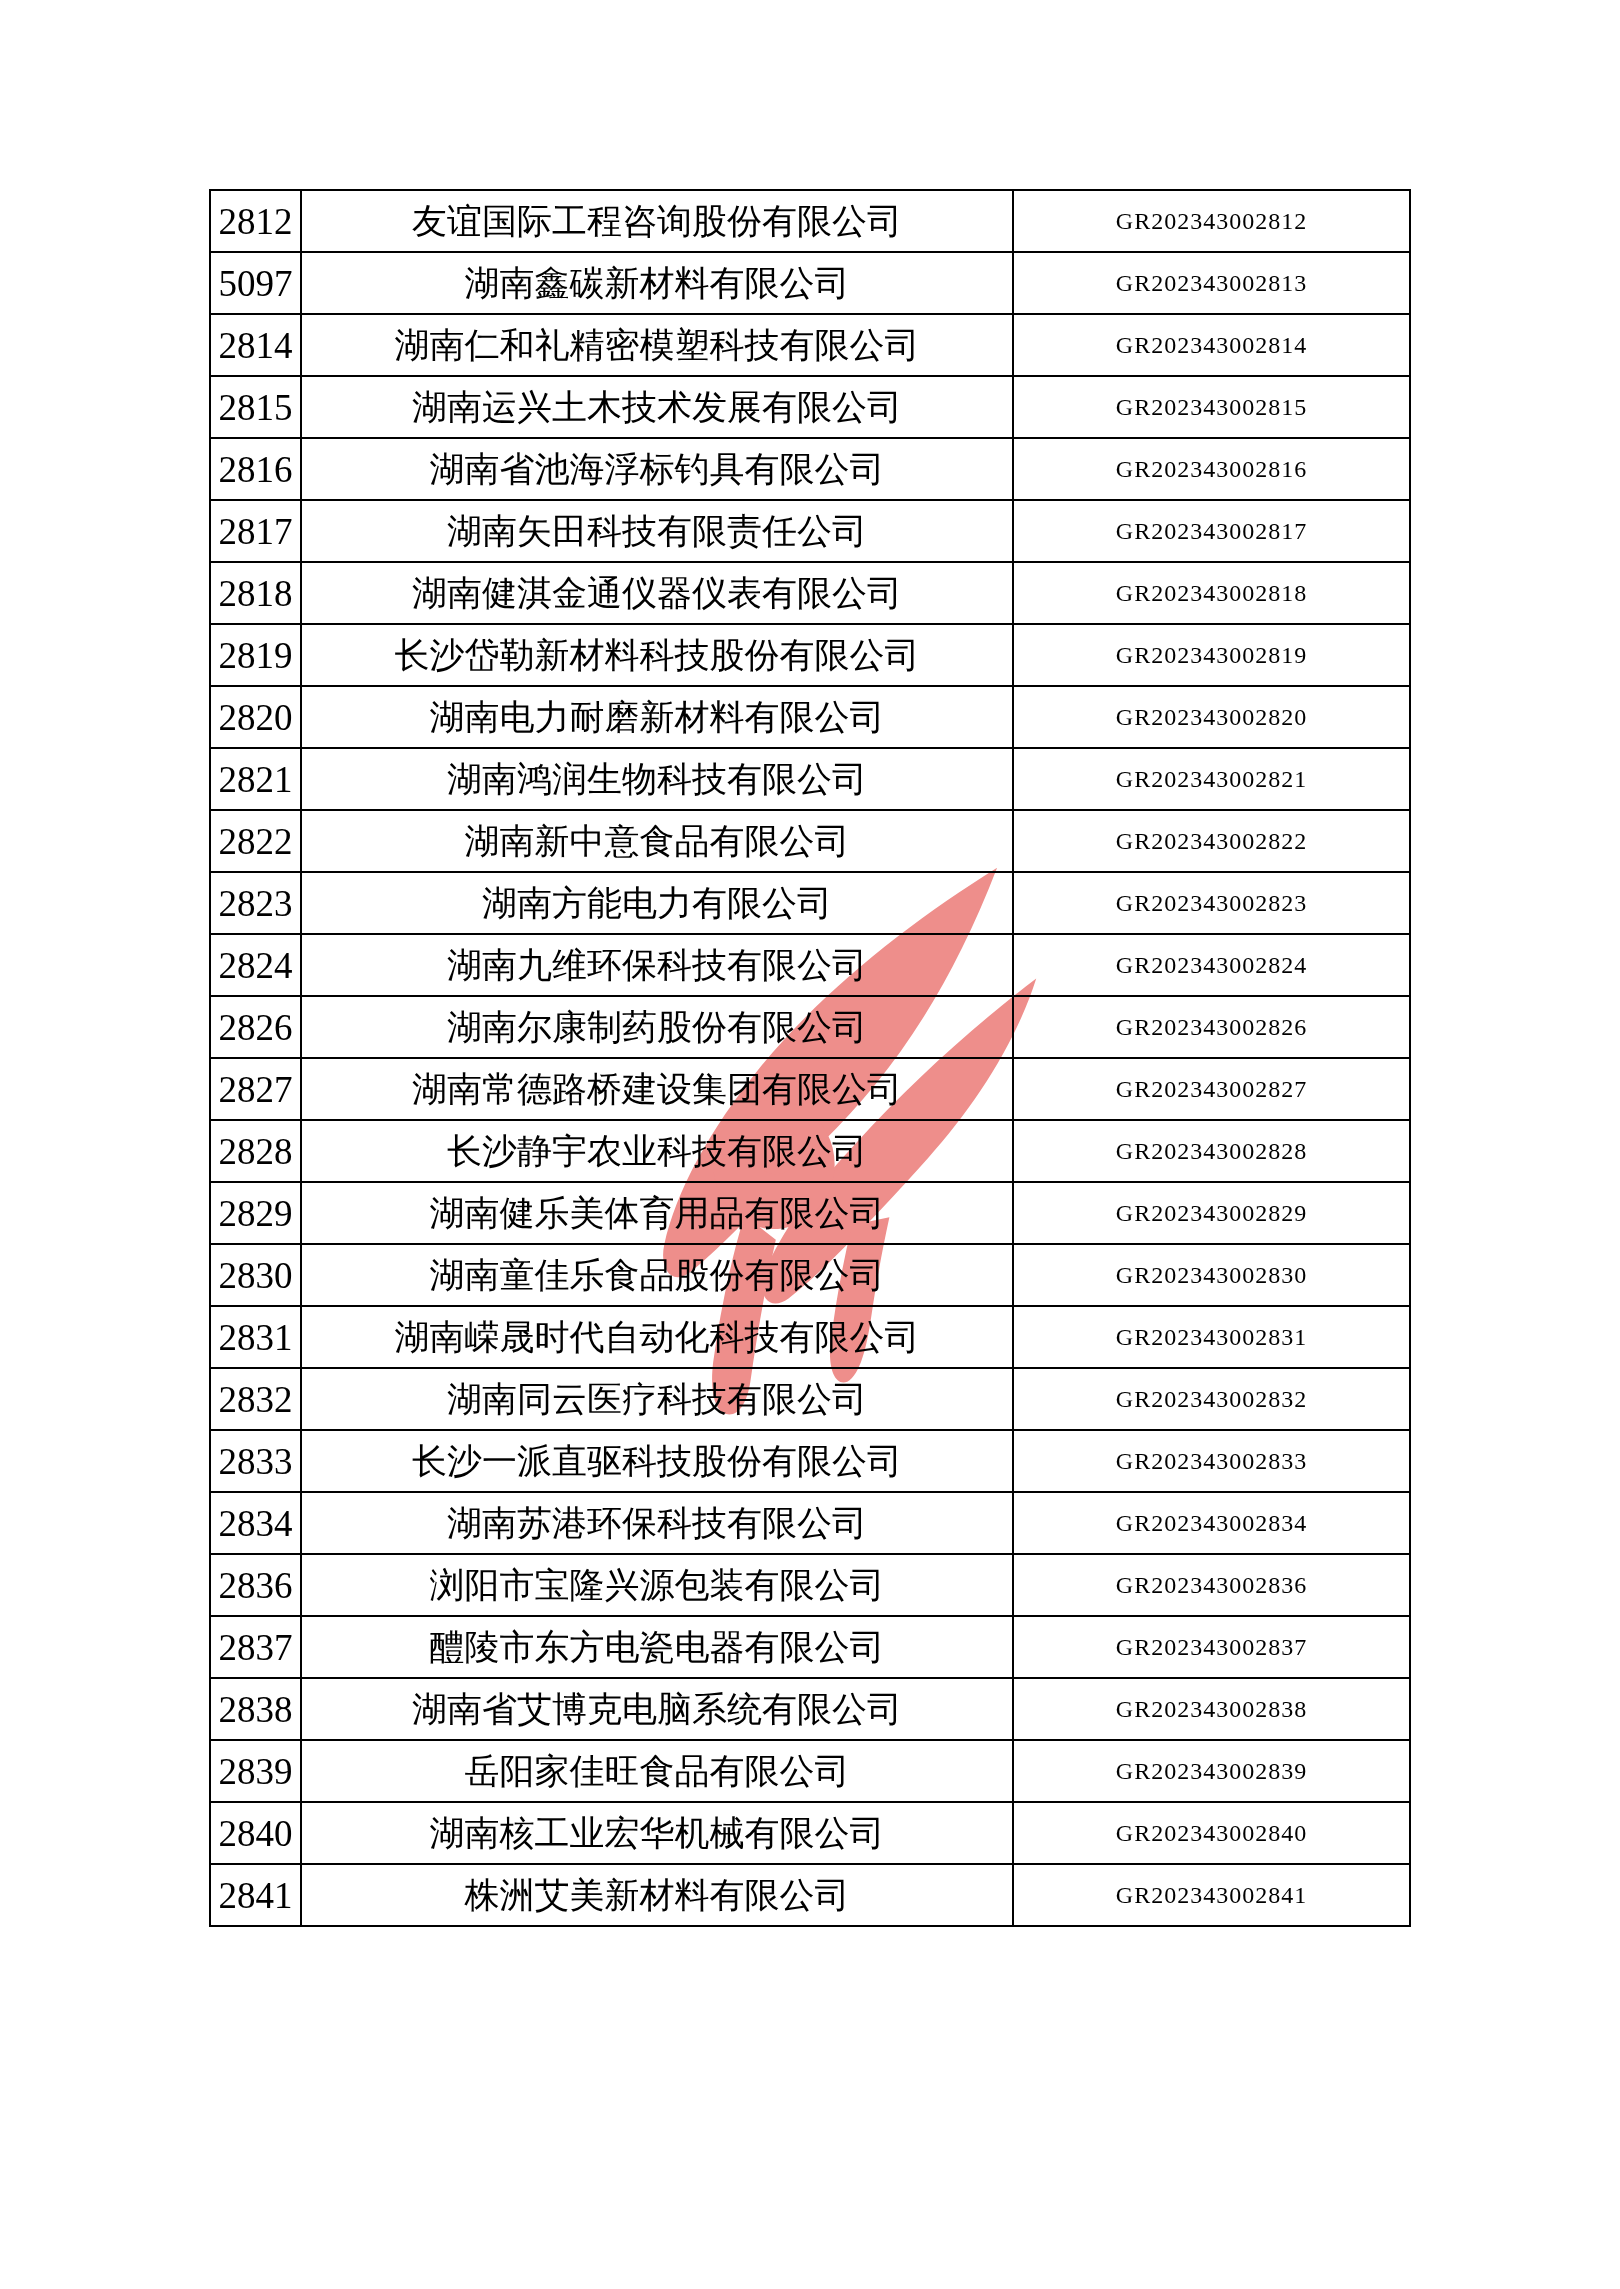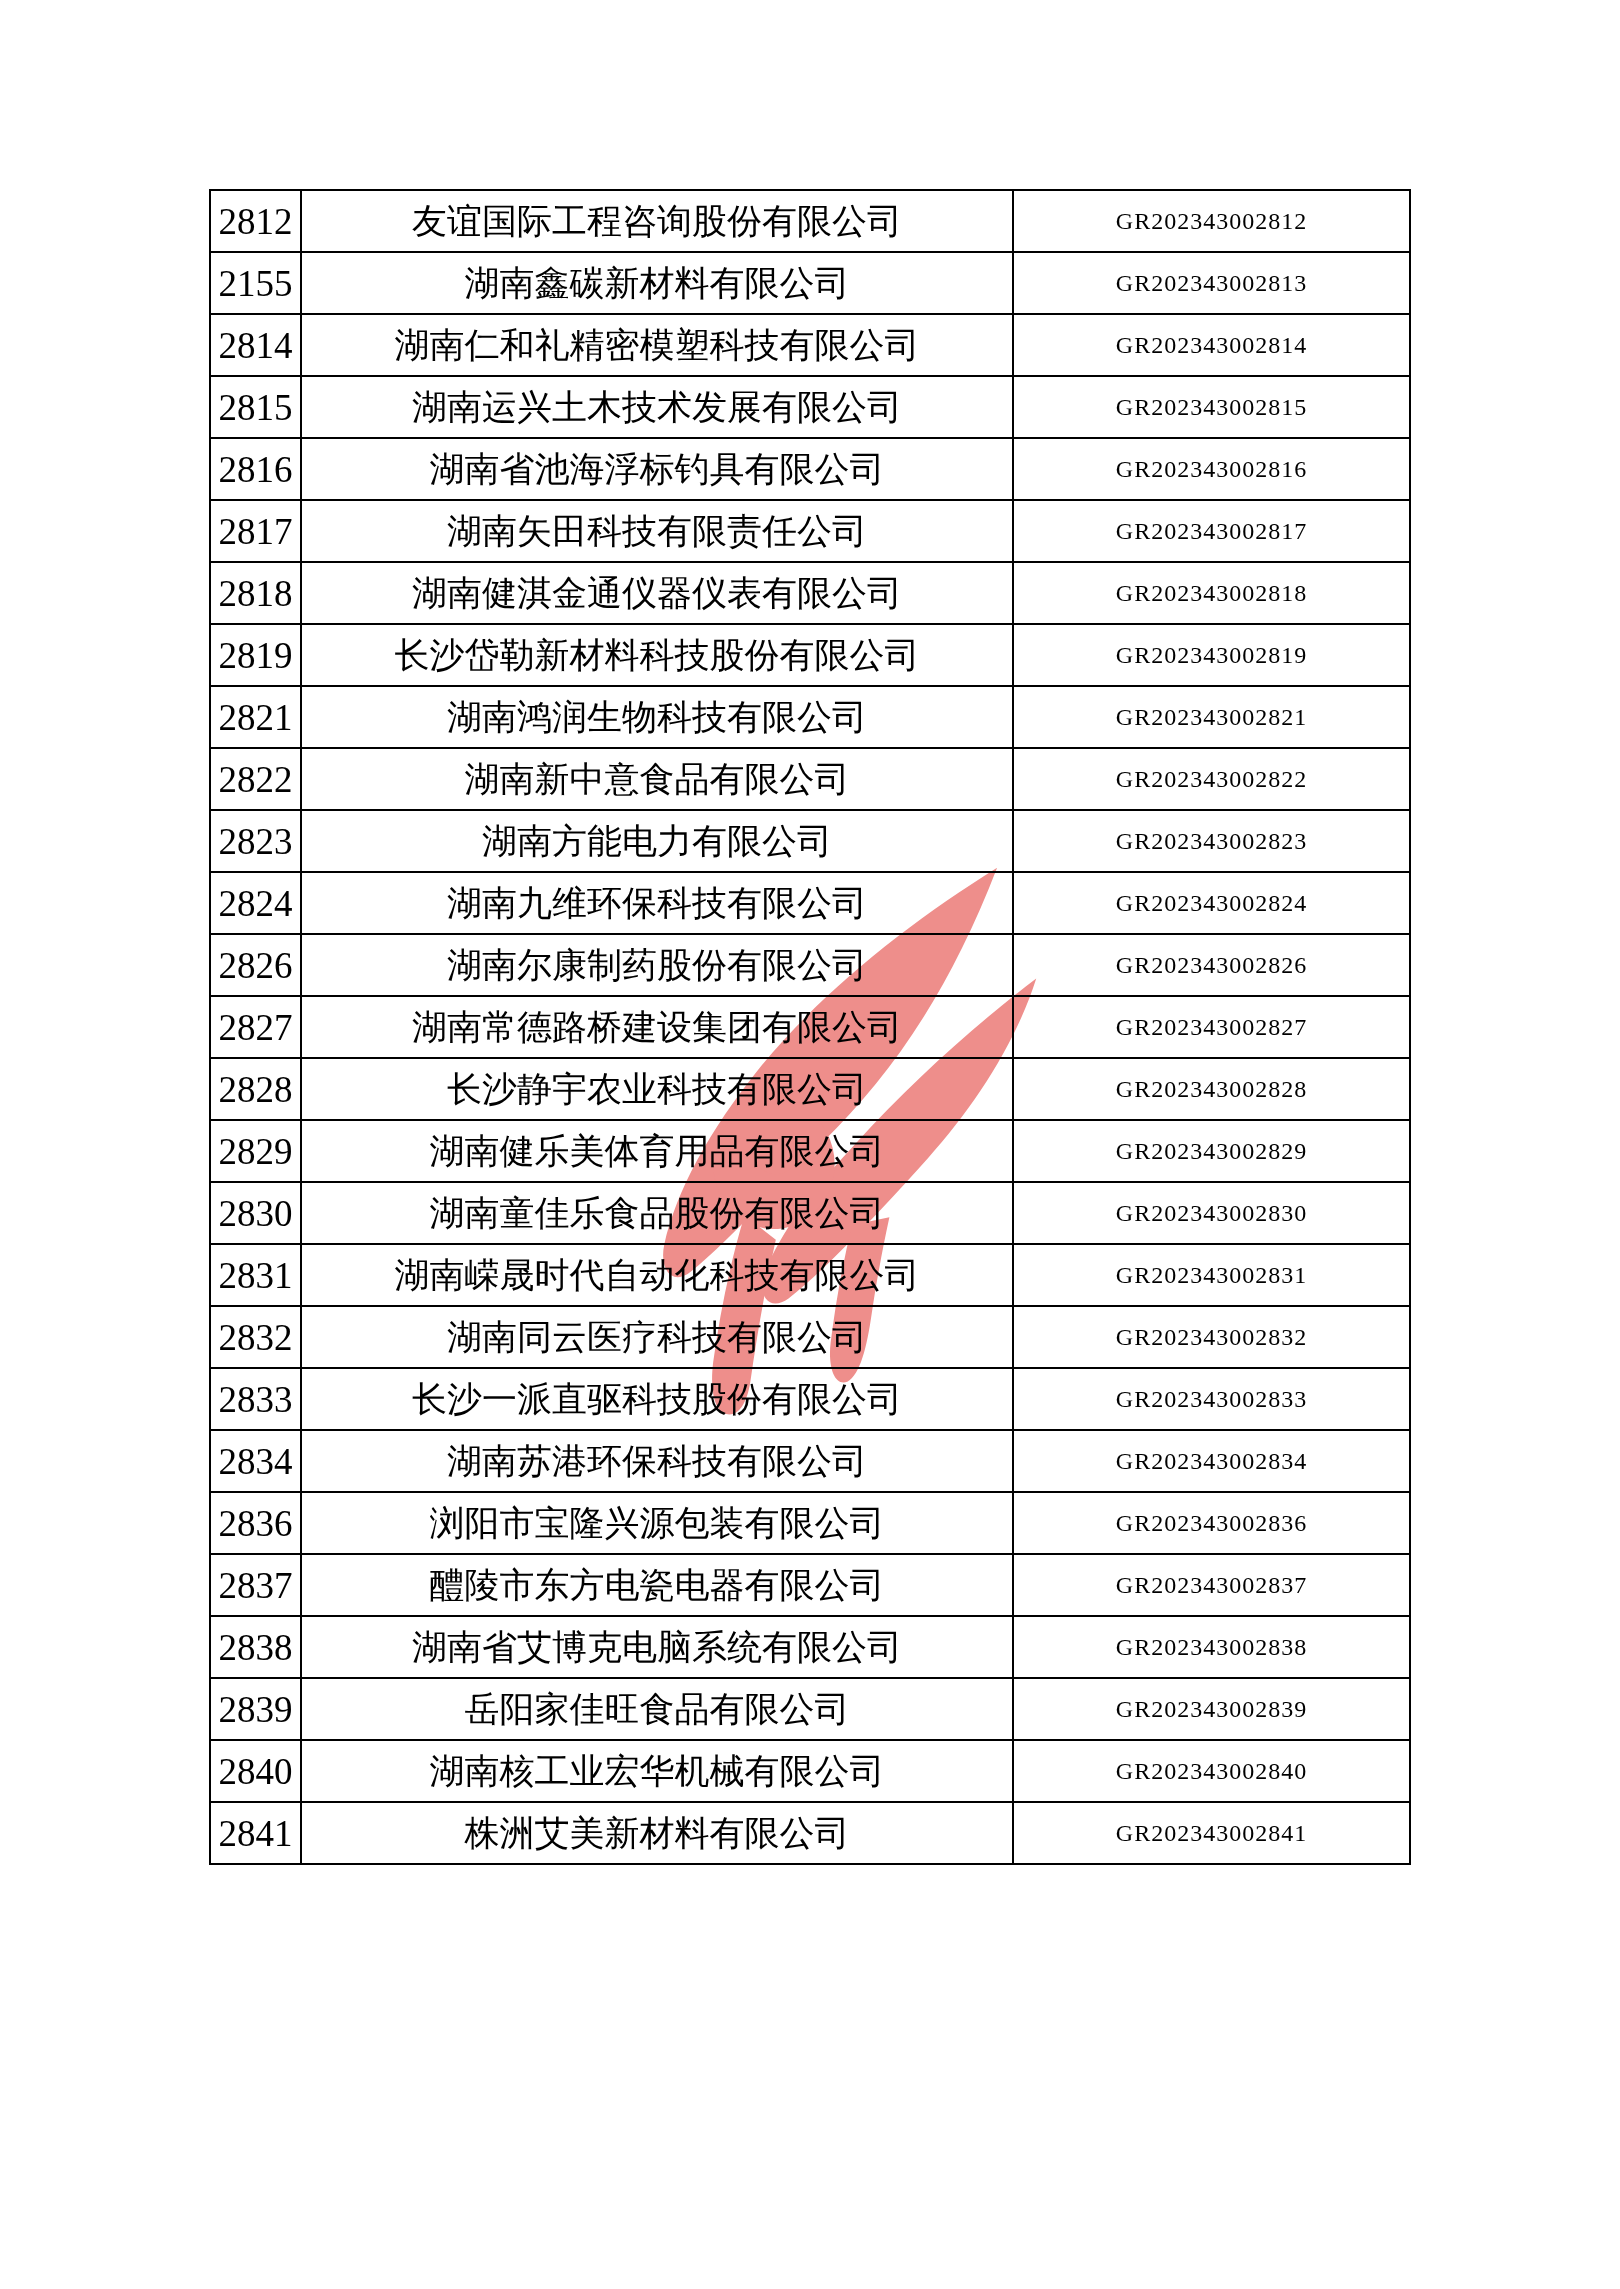--- a/index.html
+++ b/index.html
@@ -89,21 +89,21 @@
     <col style="width:712px">
     <col style="width:397px">
   </colgroup>
   <tbody>
       <tr>
         <td class="no">2812</td>
         <td class="name">友谊国际工程咨询股份有限公司</td>
         <td class="code">GR202343002812</td>
       </tr>
       <tr>
-        <td class="no">2155</td>
+        <td class="no">5097</td>
         <td class="name">湖南鑫碳新材料有限公司</td>
         <td class="code">GR202343002813</td>
       </tr>
       <tr>
         <td class="no">2814</td>
         <td class="name">湖南仁和礼精密模塑科技有限公司</td>
         <td class="code">GR202343002814</td>
       </tr>
       <tr>
         <td class="no">2815</td>
@@ -124,20 +124,25 @@
         <td class="no">2818</td>
         <td class="name">湖南健淇金通仪器仪表有限公司</td>
         <td class="code">GR202343002818</td>
       </tr>
       <tr>
         <td class="no">2819</td>
         <td class="name">长沙岱勒新材料科技股份有限公司</td>
         <td class="code">GR202343002819</td>
       </tr>
       <tr>
+        <td class="no">2820</td>
+        <td class="name">湖南电力耐磨新材料有限公司</td>
+        <td class="code">GR202343002820</td>
+      </tr>
+      <tr>
         <td class="no">2821</td>
         <td class="name">湖南鸿润生物科技有限公司</td>
         <td class="code">GR202343002821</td>
       </tr>
       <tr>
         <td class="no">2822</td>
         <td class="name">湖南新中意食品有限公司</td>
         <td class="code">GR202343002822</td>
       </tr>
       <tr>

